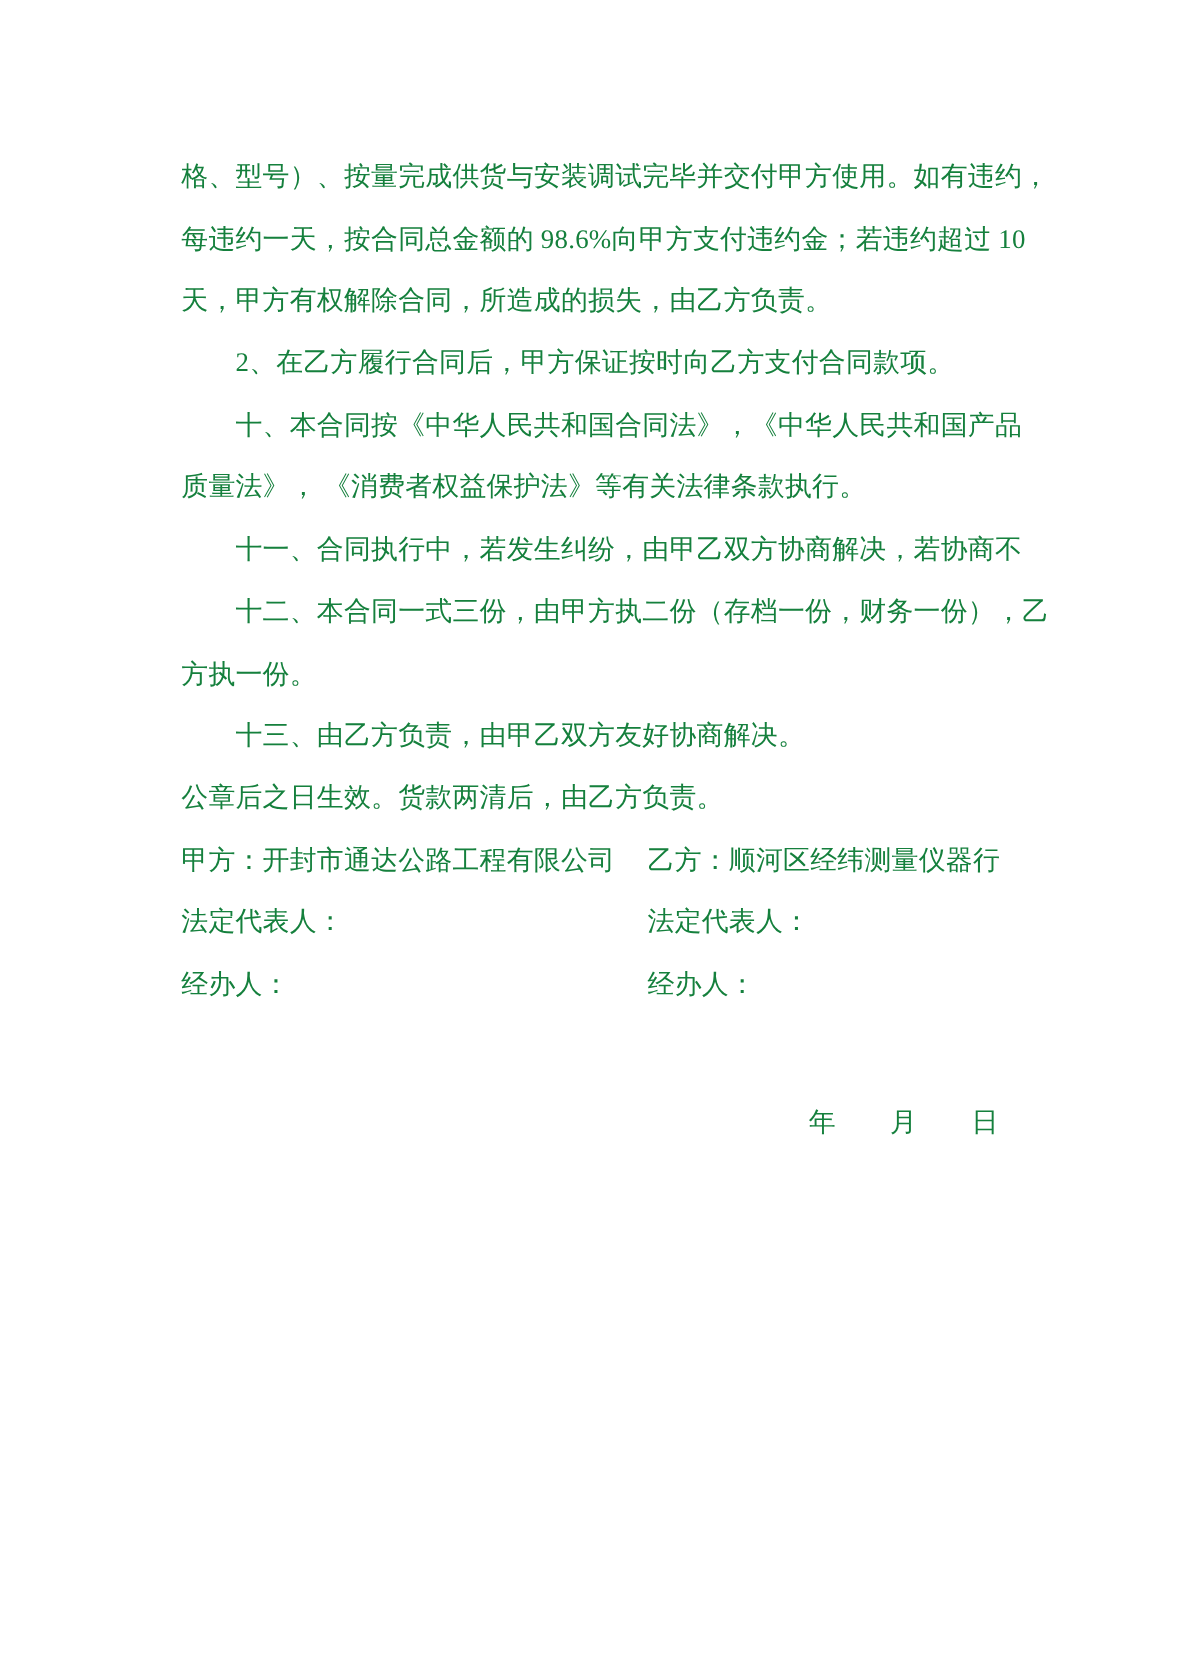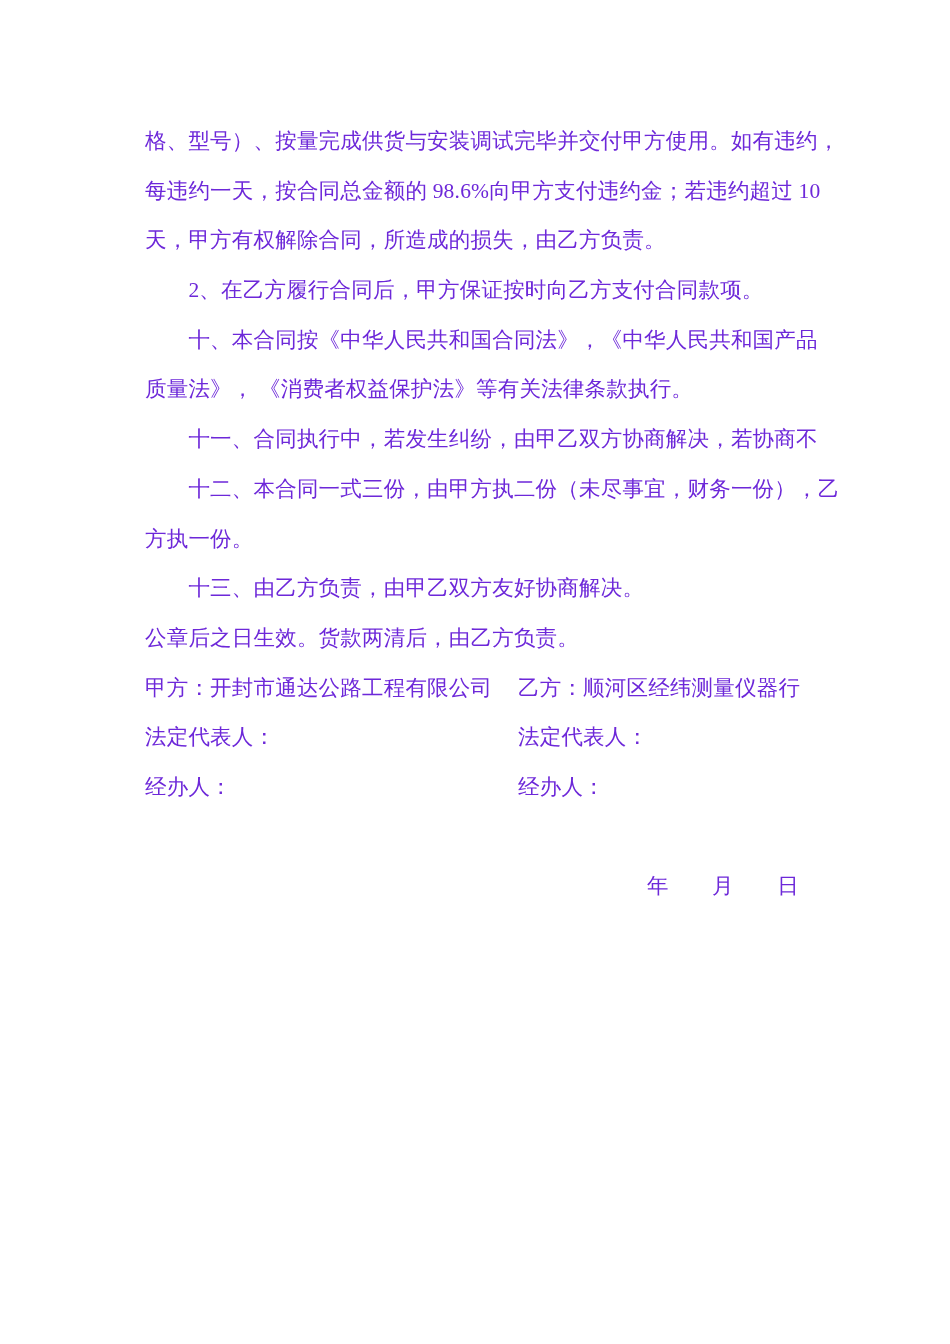--- a/index.html
+++ b/index.html
@@ -2,55 +2,55 @@
 <html><head>
 <meta charset="utf-8">
 <style>
   html, body { margin: 0; padding: 0; background: #ffffff; }
   .page {
     position: relative;
     width: 950px;
     height: 1344px;
     background: #ffffff;
     font-family: "Liberation Serif", "DejaVu Serif", serif;
-    color: #6d28d9;
+    color: #15803d;
     overflow: hidden;
   }
   .content {
     position: absolute;
     left: 145px;
     top: 117px;
     width: 676px;
   }
   .line {
     height: 49.7px;
     line-height: 49.7px;
     font-size: 21.5px;
     white-space: pre;
     letter-spacing: 0.2px;
   }
   .sig-row, .date-row { position: relative; }
   .col1 { position: absolute; left: 0; top: 0; }
   .col2 { position: absolute; left: 373px; top: 0; }
-  .date { position: absolute; left: 502px; top: 0; letter-spacing: 0.2px; }
+  .date { position: absolute; left: 502px; top: 12px; letter-spacing: 0.2px; }
 </style>
 </head>
 <body>
 
 <div class="page">
   <div class="content">
 
     <div class="line">格、型号）、按量完成供货与安装调试完毕并交付甲方使用。如有违约，</div>
     <div class="line">每违约一天，按合同总金额的 98.6%向甲方支付违约金；若违约超过 10</div>
     <div class="line">天，甲方有权解除合同，所造成的损失，由乙方负责。</div>
     <div class="line">　　2、在乙方履行合同后，甲方保证按时向乙方支付合同款项。</div>
     <div class="line">　　十、本合同按《中华人民共和国合同法》，《中华人民共和国产品</div>
     <div class="line">质量法》， 《消费者权益保护法》等有关法律条款执行。</div>
     <div class="line">　　十一、合同执行中，若发生纠纷，由甲乙双方协商解决，若协商不</div>
-    <div class="line">　　十二、本合同一式三份，由甲方执二份（未尽事宜，财务一份），乙</div>
+    <div class="line">　　十二、本合同一式三份，由甲方执二份（存档一份，财务一份），乙</div>
     <div class="line">方执一份。</div>
     <div class="line">　　十三、由乙方负责，由甲乙双方友好协商解决。</div>
     <div class="line">公章后之日生效。货款两清后，由乙方负责。</div>
 
     <div class="line sig-row">
       <span class="col1">甲方：开封市通达公路工程有限公司</span>
       <span class="col2">乙方：顺河区经纬测量仪器行</span>
     </div>
 
     <div class="line sig-row">

